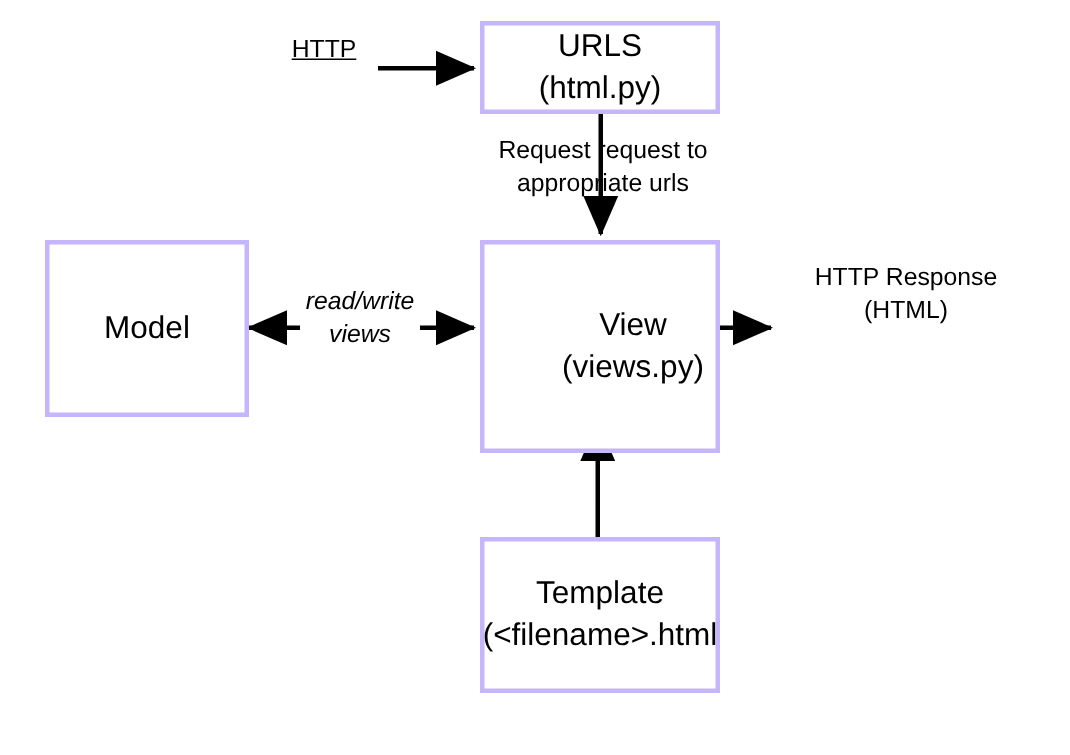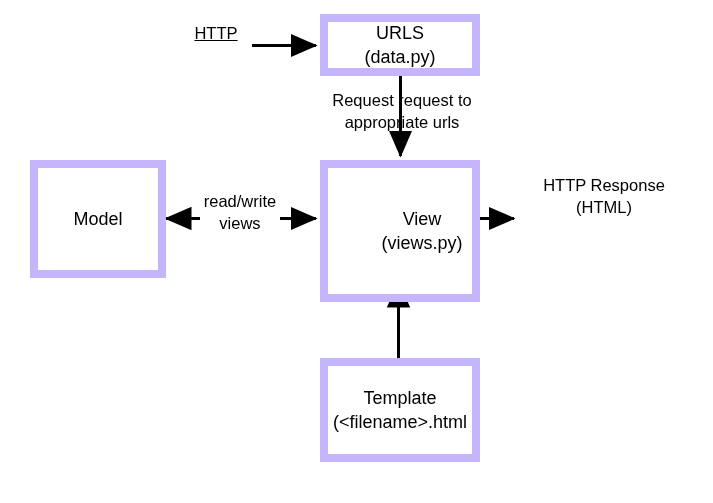--- a/index.html
+++ b/index.html
@@ -18,28 +18,28 @@
   svg#diagram {
     position: absolute;
     left: 0;
     top: 0;
     width: 713px;
     height: 503px;
   }
   .node-box {
     position: absolute;
     box-sizing: border-box;
-    border: 8px solid #c4b5fd;
+    border: 3px solid #c4b5fd;
     background: #ffffff;
     display: flex;
     flex-direction: column;
     align-items: center;
     justify-content: center;
     color: #000000;
-    font-size: 18px;
+    font-size: 21px;
     line-height: 1.35;
     text-align: center;
   }
   .node-line {
     display: block;
     white-space: nowrap;
   }
   .edge-label {
     position: absolute;
     color: #000000;
@@ -52,21 +52,21 @@
 
   
   #box-urls     { left: 320px; top: 14px;  width: 160px; height: 62px;  }
   #box-model    { left: 30px;  top: 160px; width: 136px; height: 118px; }
   #box-view     { left: 320px; top: 160px; width: 160px; height: 142px; padding-left: 44px; }
   #box-template { left: 320px; top: 358px; width: 160px; height: 104px; }
 
   
   #label-http-request    { left: 168px; top: 22px;  width: 96px; text-decoration: underline;  }
   #label-forward         { left: 314px; top: 89px;  width: 176px; }
-  #label-readwrite       { left: 196px; top: 190px; width: 88px;  }
+  #label-readwrite       { left: 196px; top: 190px; width: 88px; font-style: italic;  }
   #label-http-response   { left: 524px; top: 174px; width: 160px; }
 </style>
 </head>
 <body>
 
 <div id="canvas">
 
   <svg id="diagram" viewBox="0 0 713 503" xmlns="http://www.w3.org/2000/svg">
     <defs>
       <marker id="arrow-right" markerWidth="9" markerHeight="9" refX="8.5" refY="4.5" orient="auto" markerUnits="strokeWidth">
@@ -91,21 +91,21 @@
 
     <line x1="280" y1="218.5" x2="316" y2="218.5" stroke="#000000" stroke-width="3" marker-end="url(#arrow-right)"></line>
 
     <line x1="480" y1="218.5" x2="514" y2="218.5" stroke="#000000" stroke-width="3" marker-end="url(#arrow-right)"></line>
 
     <line x1="398.5" y1="358" x2="398.5" y2="282" stroke="#000000" stroke-width="3" marker-end="url(#arrow-up)"></line>
   </svg>
 
   <div class="node-box" id="box-urls">
     <span class="node-line">URLS</span>
-    <span class="node-line">(data.py)</span>
+    <span class="node-line">(html.py)</span>
   </div>
 
   <div class="node-box" id="box-model">
     <span class="node-line">Model</span>
   </div>
 
   <div class="node-box" id="box-view">
     <span class="node-line">View</span>
     <span class="node-line">(views.py)</span>
   </div>

